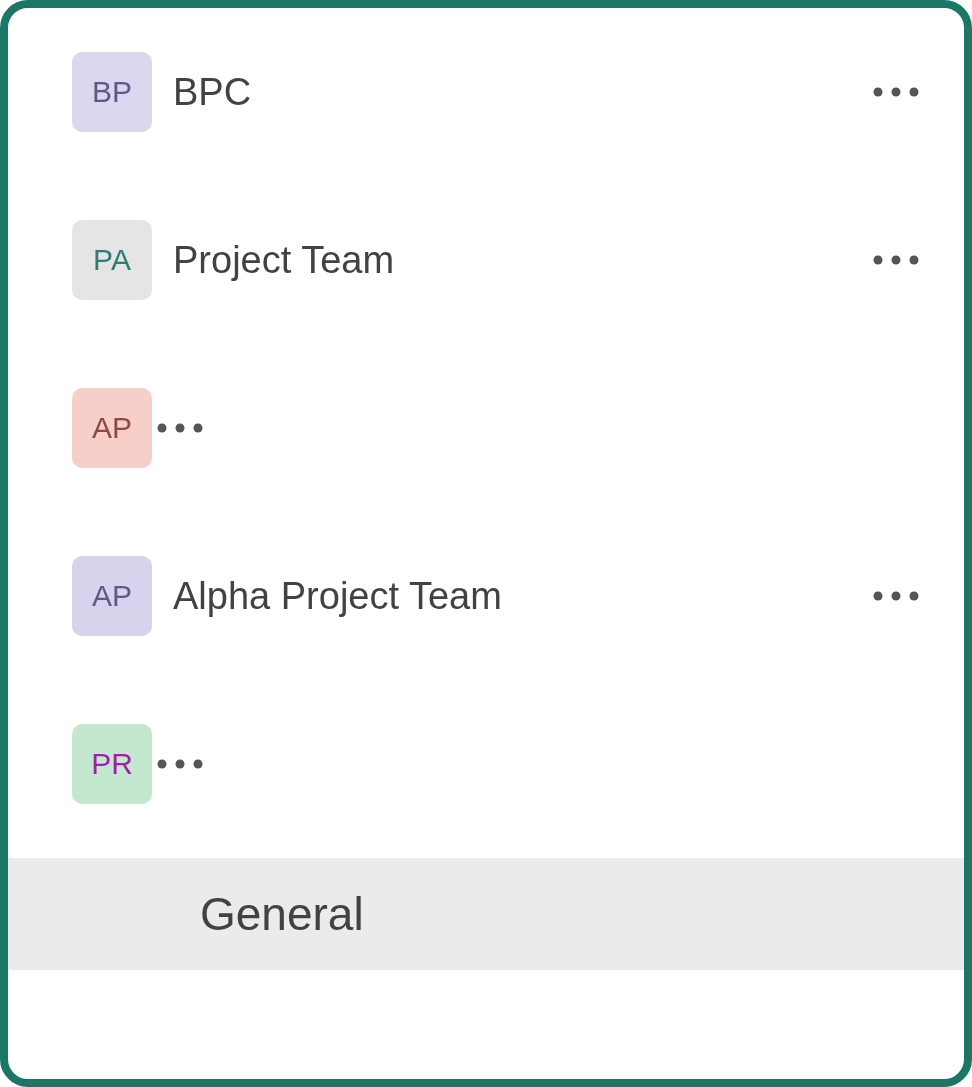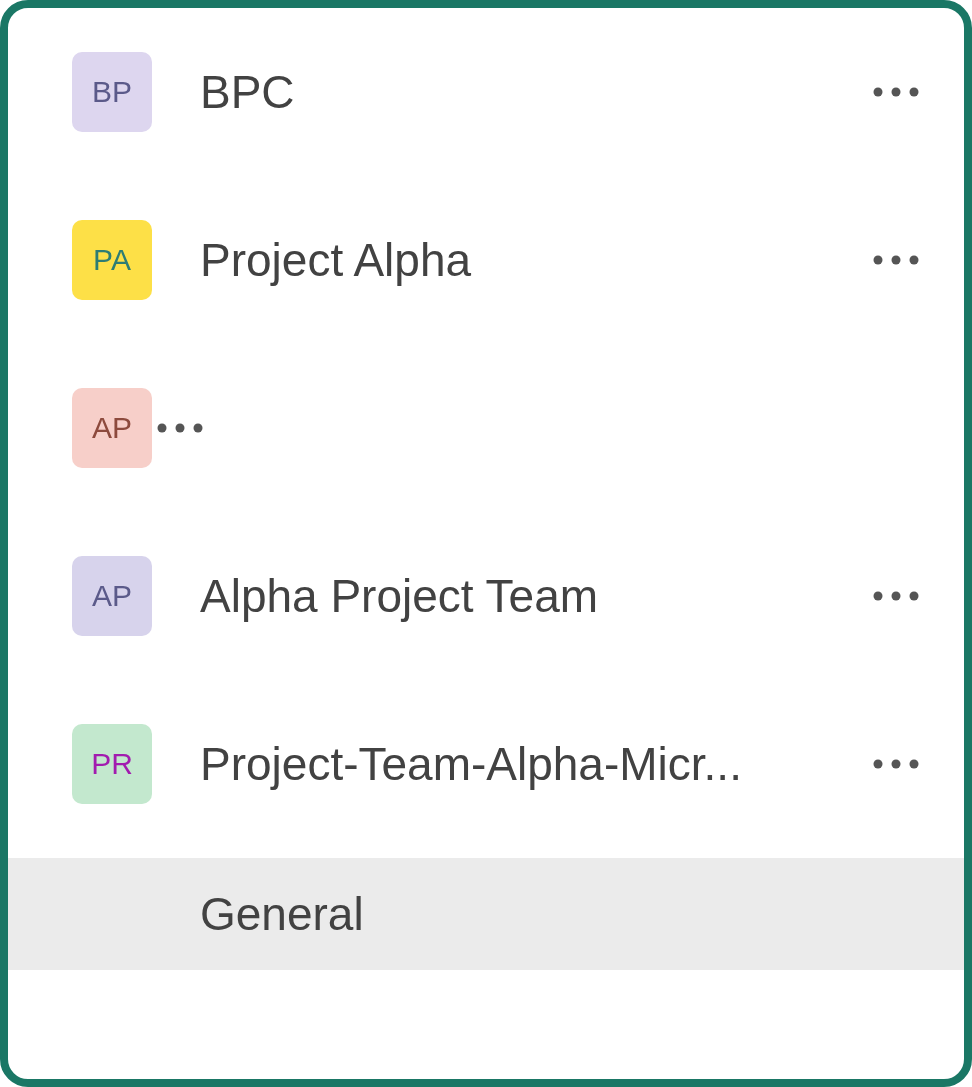--- a/index.html
+++ b/index.html
@@ -39,22 +39,22 @@
     border-radius: 10px;
     display: flex;
     align-items: center;
     justify-content: center;
     font-size: 30px;
     font-weight: 400;
     flex-shrink: 0;
   }
   .team-name {
     flex: 1;
-    margin-left: 48px;
-    font-size: 46px;
+    margin-left: 21px;
+    font-size: 38px;
     color: #424242;
     white-space: nowrap;
     overflow: hidden;
     text-overflow: ellipsis;
   }
   .more {
     width: 56px;
     display: flex;
     align-items: center;
     justify-content: center;
@@ -85,22 +85,22 @@
         <div class="team-name">BPC</div>
         <div class="more">
           <svg width="48" height="16" viewBox="0 0 48 16">
             <circle cx="6" cy="8" r="4.5" fill="#555"></circle>
             <circle cx="24" cy="8" r="4.5" fill="#555"></circle>
             <circle cx="42" cy="8" r="4.5" fill="#555"></circle>
           </svg>
         </div>
       </div>
       <div class="team-row">
-        <div class="avatar" style="background: #fde047; color: rgb(46, 125, 116);">PA</div>
-        <div class="team-name">Project Alpha</div>
+        <div class="avatar" style="background: #e5e5e5; color: rgb(46, 125, 116);">PA</div>
+        <div class="team-name">Project Team</div>
         <div class="more">
           <svg width="48" height="16" viewBox="0 0 48 16">
             <circle cx="6" cy="8" r="4.5" fill="#555"></circle>
             <circle cx="24" cy="8" r="4.5" fill="#555"></circle>
             <circle cx="42" cy="8" r="4.5" fill="#555"></circle>
           </svg>
         </div>
       </div>
       <div class="team-row">
         <div class="avatar" style="background: rgb(247, 207, 201); color: rgb(141, 74, 61);">AP</div>
@@ -118,21 +118,20 @@
         <div class="more">
           <svg width="48" height="16" viewBox="0 0 48 16">
             <circle cx="6" cy="8" r="4.5" fill="#555"></circle>
             <circle cx="24" cy="8" r="4.5" fill="#555"></circle>
             <circle cx="42" cy="8" r="4.5" fill="#555"></circle>
           </svg>
         </div>
       </div>
       <div class="team-row">
         <div class="avatar" style="background: rgb(195, 232, 206); color: #a21caf;">PR</div>
-        <div class="team-name">Project-Team-Alpha-Micr...</div>
         <div class="more">
           <svg width="48" height="16" viewBox="0 0 48 16">
             <circle cx="6" cy="8" r="4.5" fill="#555"></circle>
             <circle cx="24" cy="8" r="4.5" fill="#555"></circle>
             <circle cx="42" cy="8" r="4.5" fill="#555"></circle>
           </svg>
         </div>
       </div>
       <div class="channel-row">
         <span>General</span>

